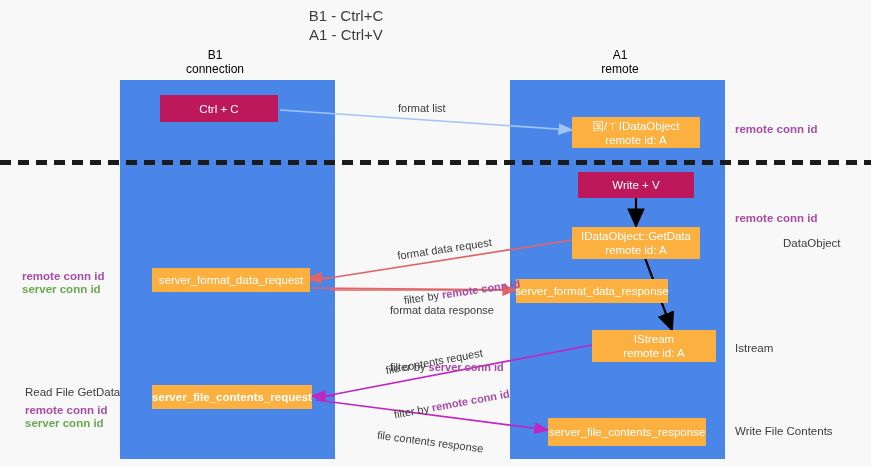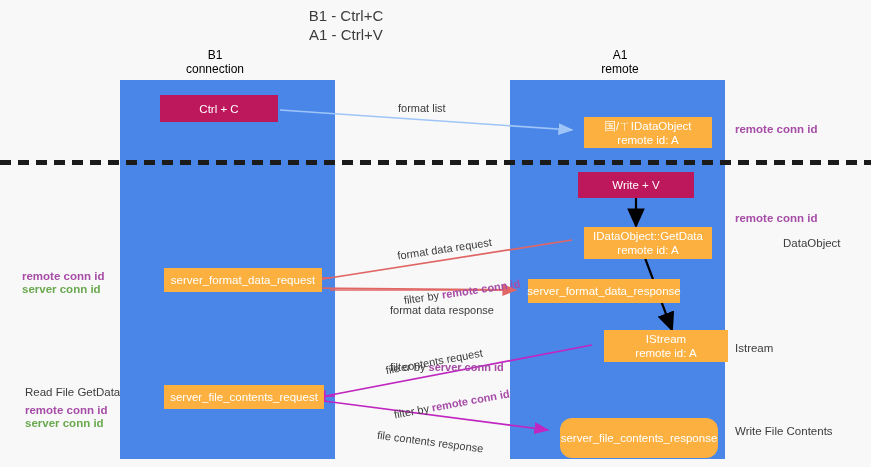--- a/index.html
+++ b/index.html
@@ -53,21 +53,21 @@
     flex-direction: column;
     align-items: center;
     justify-content: center;
     color: #ffffff;
     font-size: 11.5px;
     line-height: 14px;
     text-align: center;
     white-space: pre;
   }
   .node.green { background: #be185d; }
-  .node.orange { background: #fbb040; margin-left: 12px; }
+  .node.orange { background: #fbb040; }
   .side-label {
     position: absolute;
     font-size: 11.5px;
     line-height: 15px;
     white-space: pre;
   }
   .side-label.purple { color: #a64ca6; font-weight: bold; }
   .side-label.green  { color: #6aa84f; font-weight: bold; }
   .side-label.dark   { color: #3c3c3c; }
   .edge-label {
@@ -151,23 +151,23 @@
   <div class="node orange" style="left:572px; top:227px; width:128px; height:32px;">IDataObject::GetData
 remote id: A</div>
 
   <div class="node orange" style="left:152px; top:268px; width:158px; height:24px;">server_format_data_request</div>
 
   <div class="node orange" style="left:516px; top:279px; width:152px; height:24px;">server_format_data_response</div>
 
   <div class="node orange" style="left:592px; top:330px; width:124px; height:32px;">IStream
 remote id: A</div>
 
-  <div class="node orange" style="left:152px; top:385px; width:160px; height:24px;">server_file_contents_request</div>
-
-  <div class="node orange" style="left:548px; top:418px; width:158px; height:40px;border-radius:12px;">server_file_contents_response</div>
+  <div class="node orange" style="left:152px; top:385px; width:160px; height:24px;font-weight:bold;">server_file_contents_request</div>
+
+  <div class="node orange" style="left:548px; top:418px; width:158px; height:28px;">server_file_contents_response</div>
 
   <div class="edge-label" style="left:398px; top:101px;">format list</div>
 
   <div class="edge-label" style="left:392px; top:219px; transform: rotate(-8.3deg);">
     <div>format data request</div>
     <div><span>filter by </span><span class="hl-purple">remote conn id</span></div>
   </div>
 
   <div class="edge-label" style="left:390px; top:273px;">
     <div>format data response</div>

